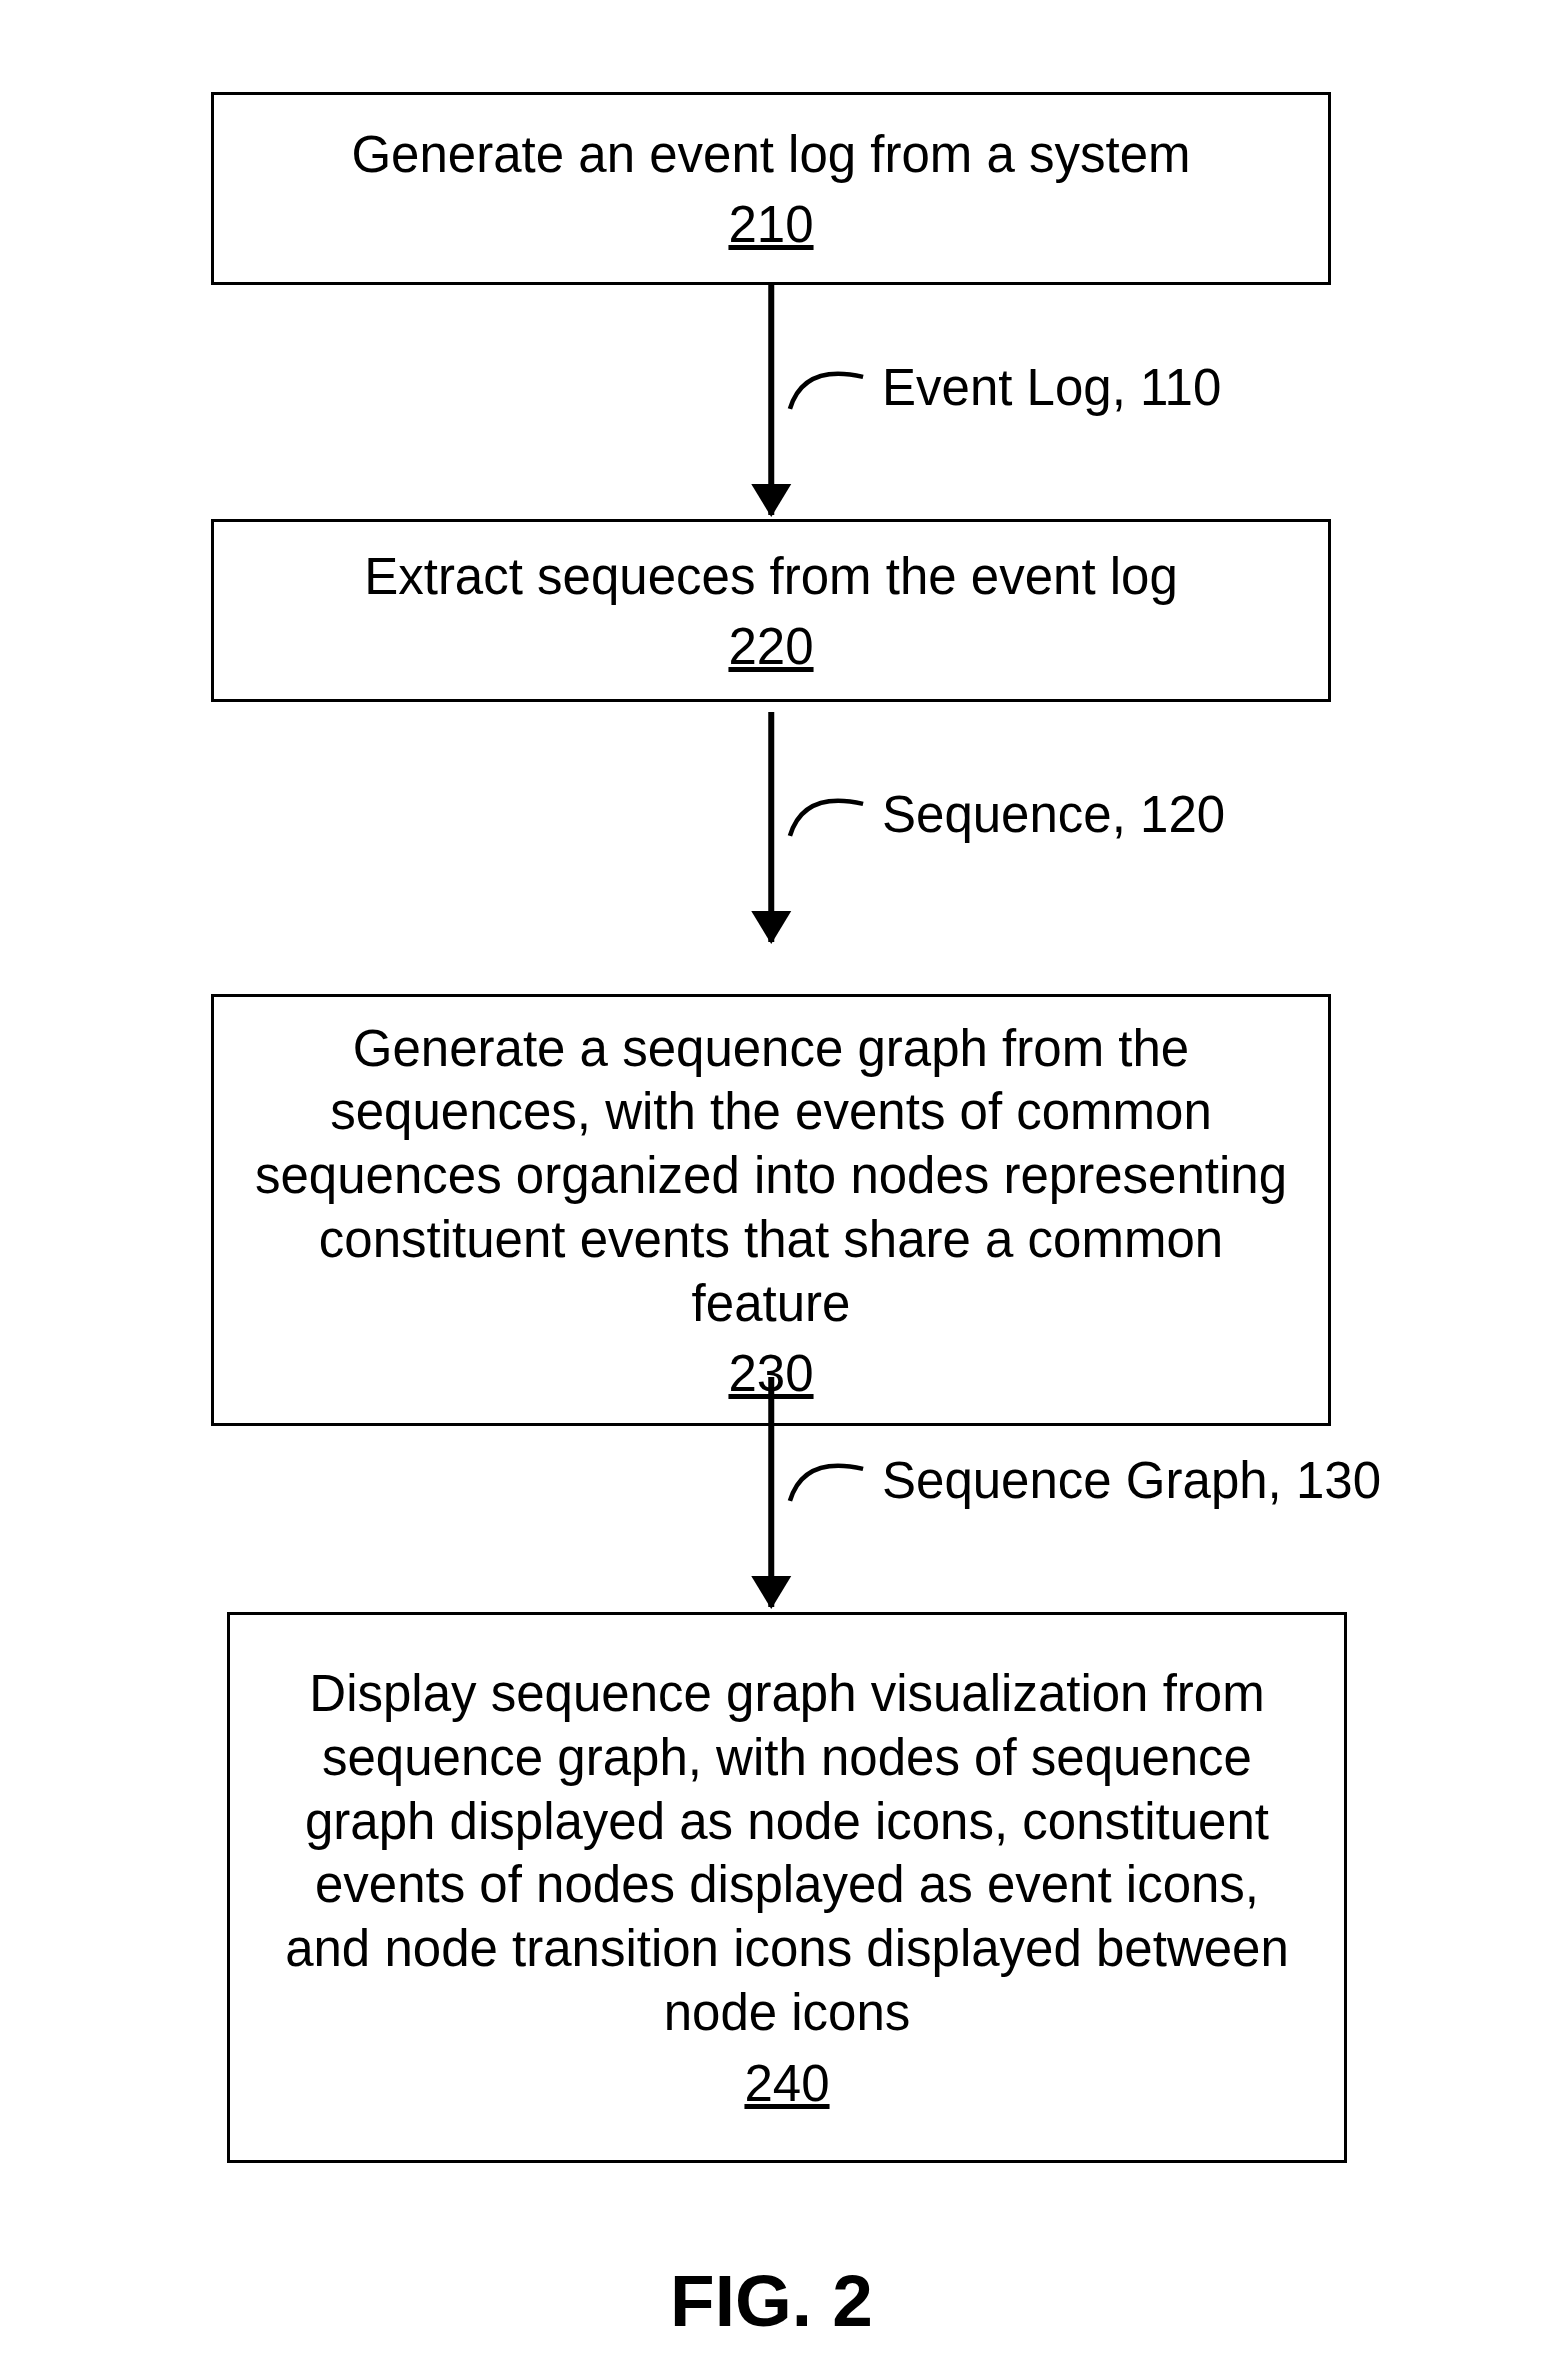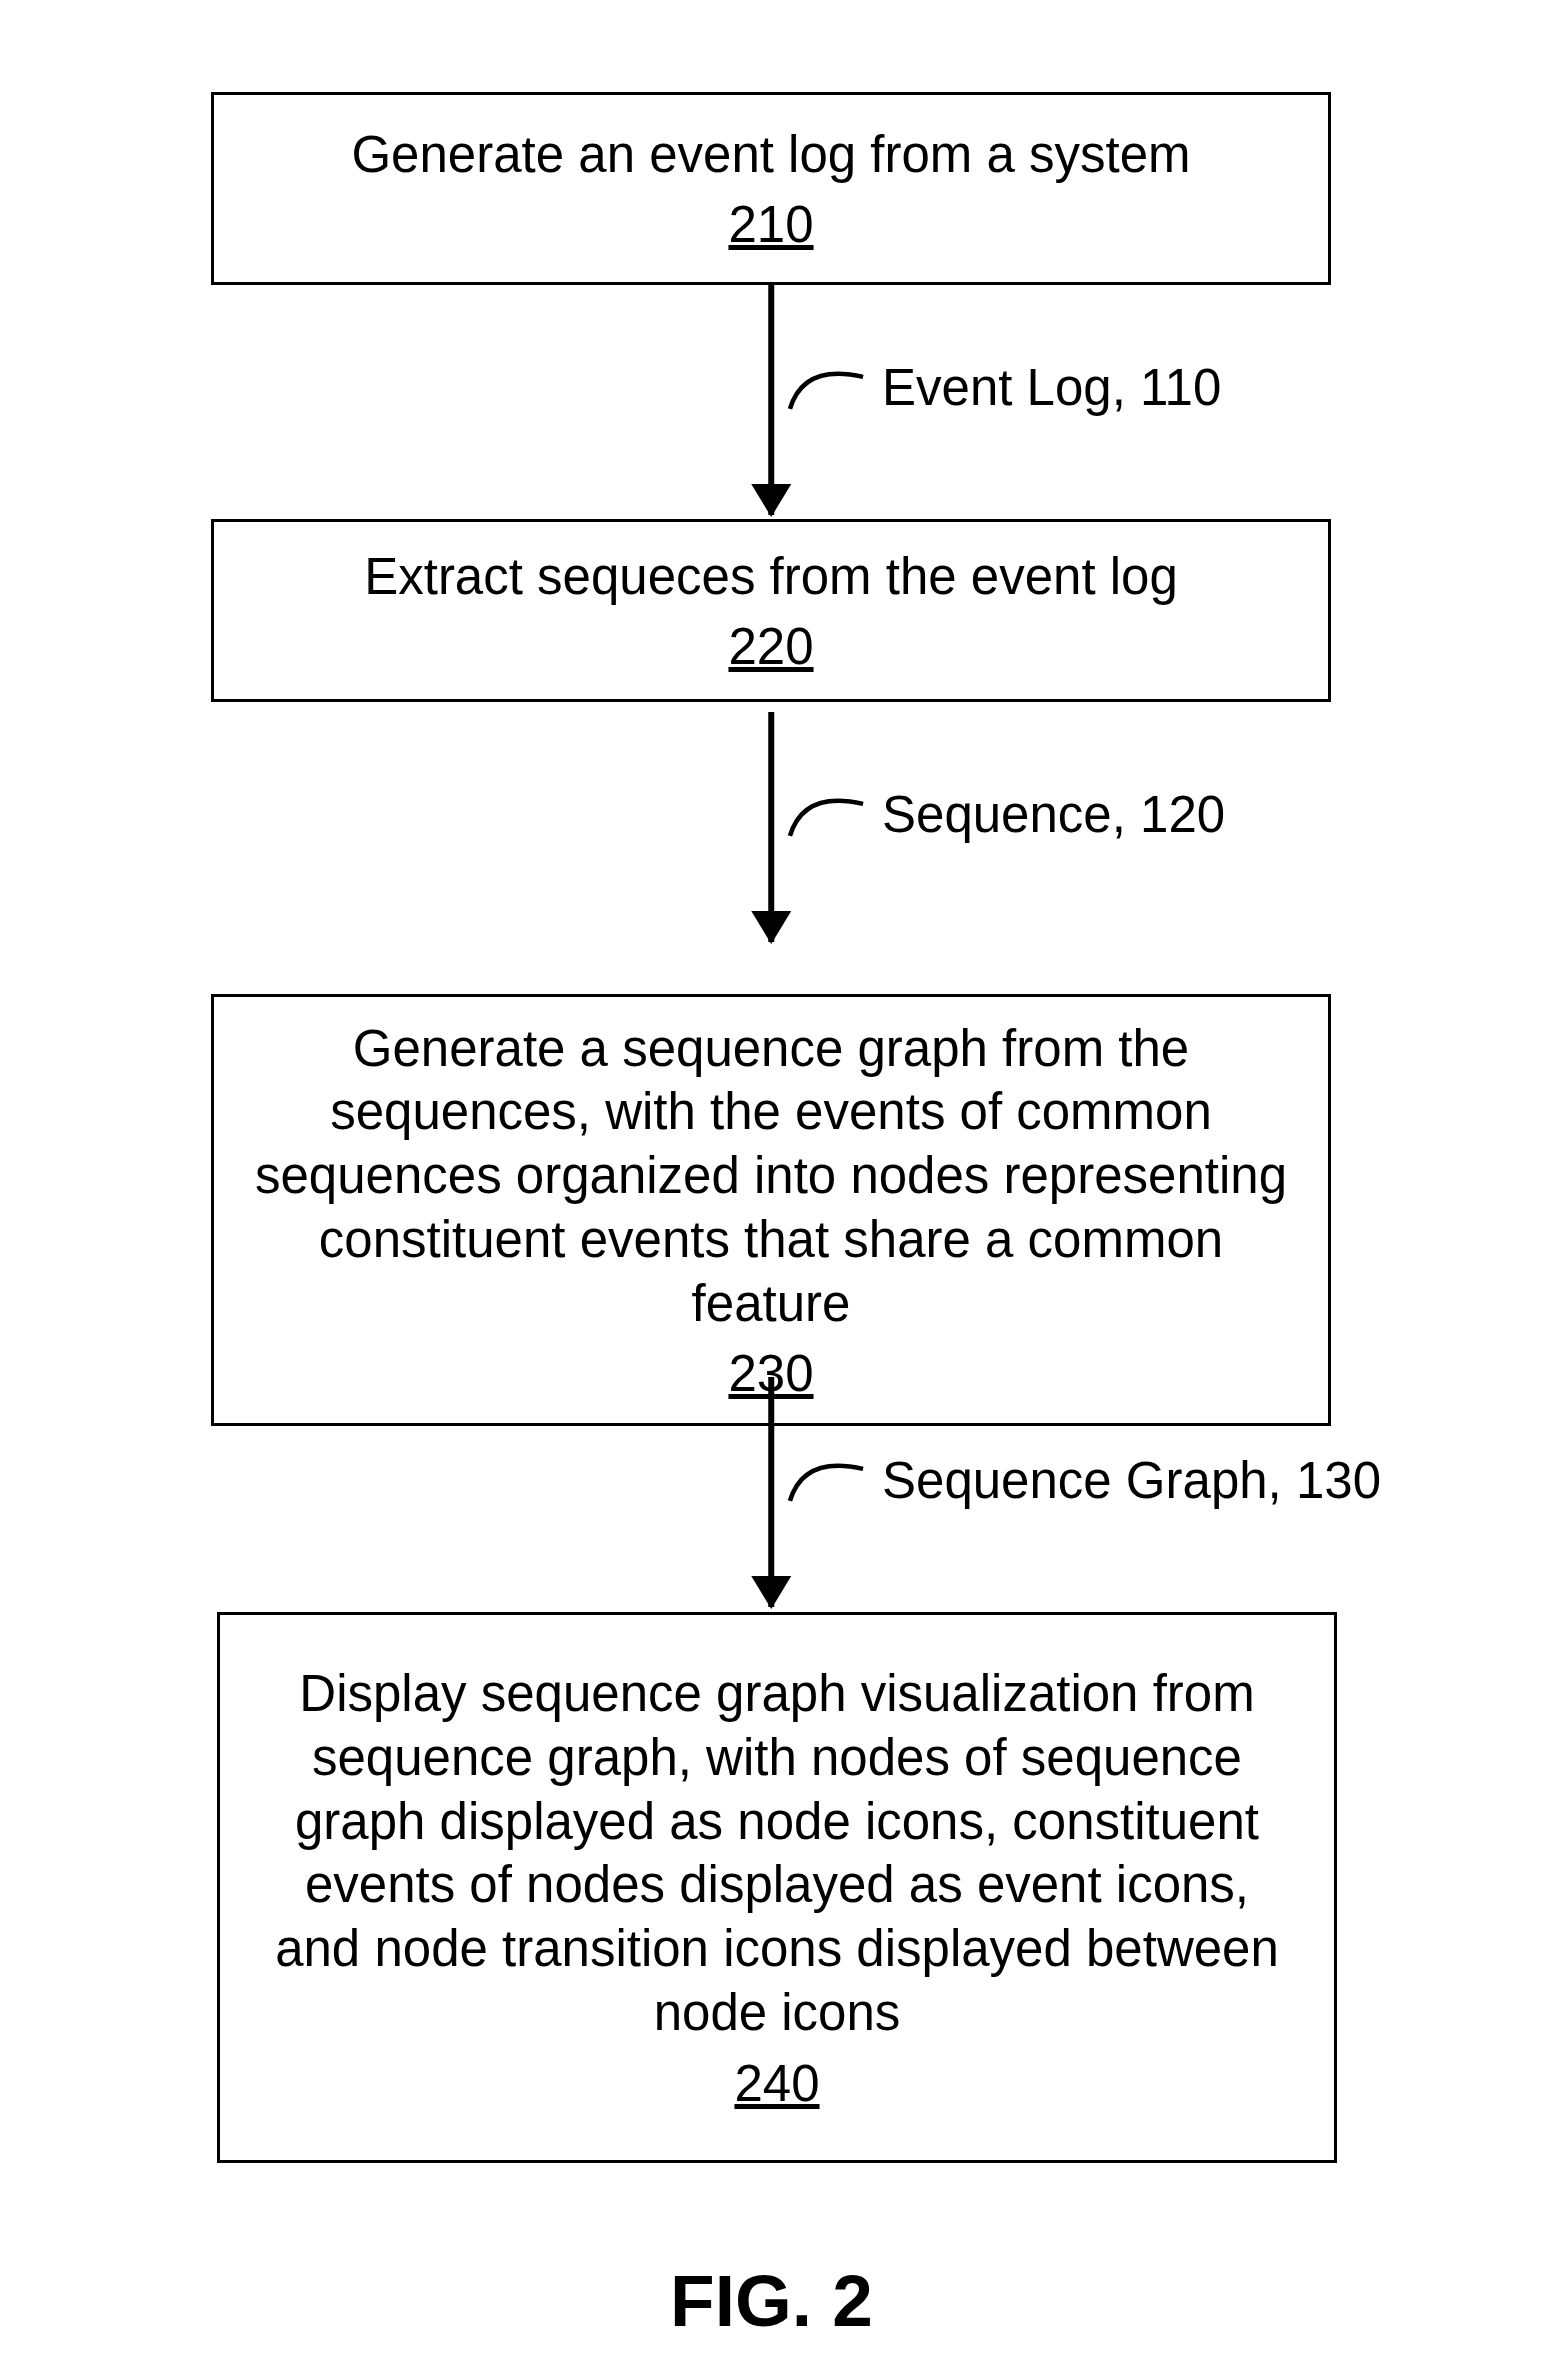--- a/index.html
+++ b/index.html
@@ -112,21 +112,21 @@
   </div>
 
   <div class="arrow" style="top:1377px; height:230px; left:771px;"></div>
   <div class="hook" style="left:785px; top:1446px;">
     <svg viewBox="0 0 90 70">
         <path d="M5 60 Q 20 10 85 25" fill="none" stroke="#000" stroke-width="5"></path>
       </svg>
   </div>
   <div class="edge-label" style="left:882px; top:1451px;">Sequence Graph, 130</div>
 
-  <div class="box" style="left:217px; top:1612px; width:1120px; height:551px;">
+  <div class="box" style="left:227px; top:1612px; width:1120px; height:551px;">
     <div class="txt">Display sequence graph visualization from sequence graph, with nodes of sequence graph displayed as node icons, constituent events of nodes displayed as event icons, and node transition icons displayed between node icons</div>
     <div class="refnum">240</div>
   </div>
 
   <div class="fig-caption" style="top:2259px;">FIG. 2</div>
 
 </div>
 
 
 </body></html>

